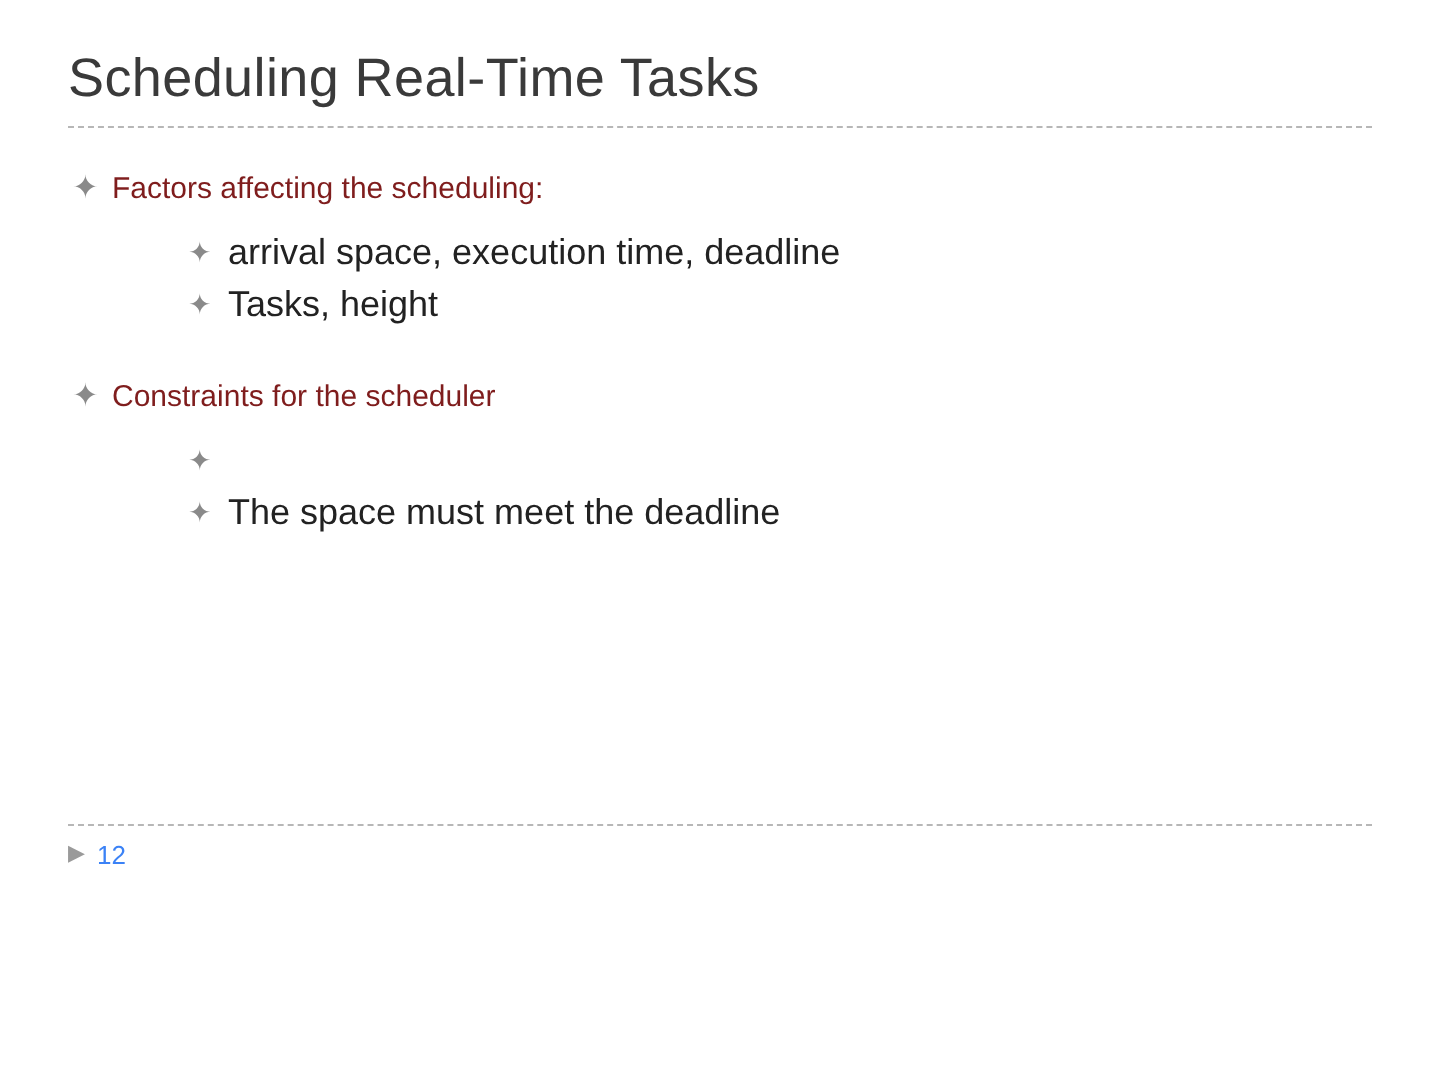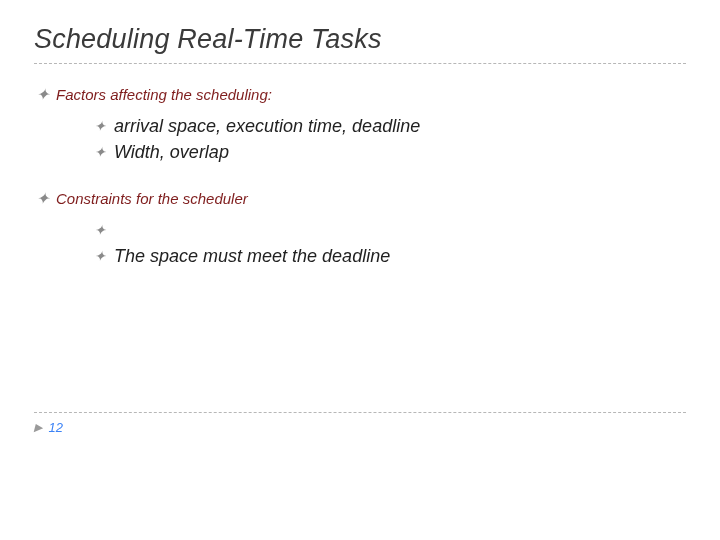--- a/index.html
+++ b/index.html
@@ -1,17 +1,17 @@
 <!DOCTYPE html>
 <html><head>
 <meta charset="utf-8">
 <style>
   * { margin: 0; padding: 0; box-sizing: border-box; }
   html, body { width: 720px; height: 540px; background: #fff; font-family: Arial, Helvetica, sans-serif; }
-  .slide { width: 720px; height: 445px; position: relative; padding: 24px 34px 0 34px; font-style: italic; }
+  .slide { width: 720px; height: 445px; position: relative; padding: 24px 34px 0 34px; }
   .title { font-size: 27px; font-weight: 400; color: #3a3a3a; letter-spacing: 0.2px; }
   .title-rule { margin-top: 8px; border: none; border-top: 1.5px dashed #b7b7b7; }
   .content { margin-top: 18px; }
   .lvl1 { display: flex; align-items: flex-start; margin-bottom: 6px; }
   .lvl1 .bullet { flex: 0 0 22px; color: #8a8a8a; font-size: 16px; line-height: 26px; padding-left: 2px; }
   .lvl1 .text { font-size: 15px; color: #7f1d1d; line-height: 26px; }
   .sub { margin: 6px 0 22px 60px; }
   .lvl2 { display: flex; align-items: flex-start; margin-bottom: 2px; }
   .lvl2 .bullet { flex: 0 0 20px; color: #8a8a8a; font-size: 14px; line-height: 24px; }
   .lvl2 .text { font-size: 18px; color: #222; line-height: 24px; }
@@ -33,21 +33,21 @@
       <span class="bullet">✦</span>
       <span class="text">Factors affecting the scheduling:</span>
     </div>
     <div class="sub">
       <div class="lvl2">
         <span class="bullet">✦</span>
         <span class="text">arrival space, execution time, deadline</span>
       </div>
       <div class="lvl2">
         <span class="bullet">✦</span>
-        <span class="text">Width, overlap</span>
+        <span class="text">Tasks, height</span>
       </div>
     </div>
 
     <div class="lvl1">
       <span class="bullet">✦</span>
       <span class="text">Constraints for the scheduler</span>
     </div>
     <div class="sub">
       <div class="lvl2">
         <span class="bullet">✦</span>

